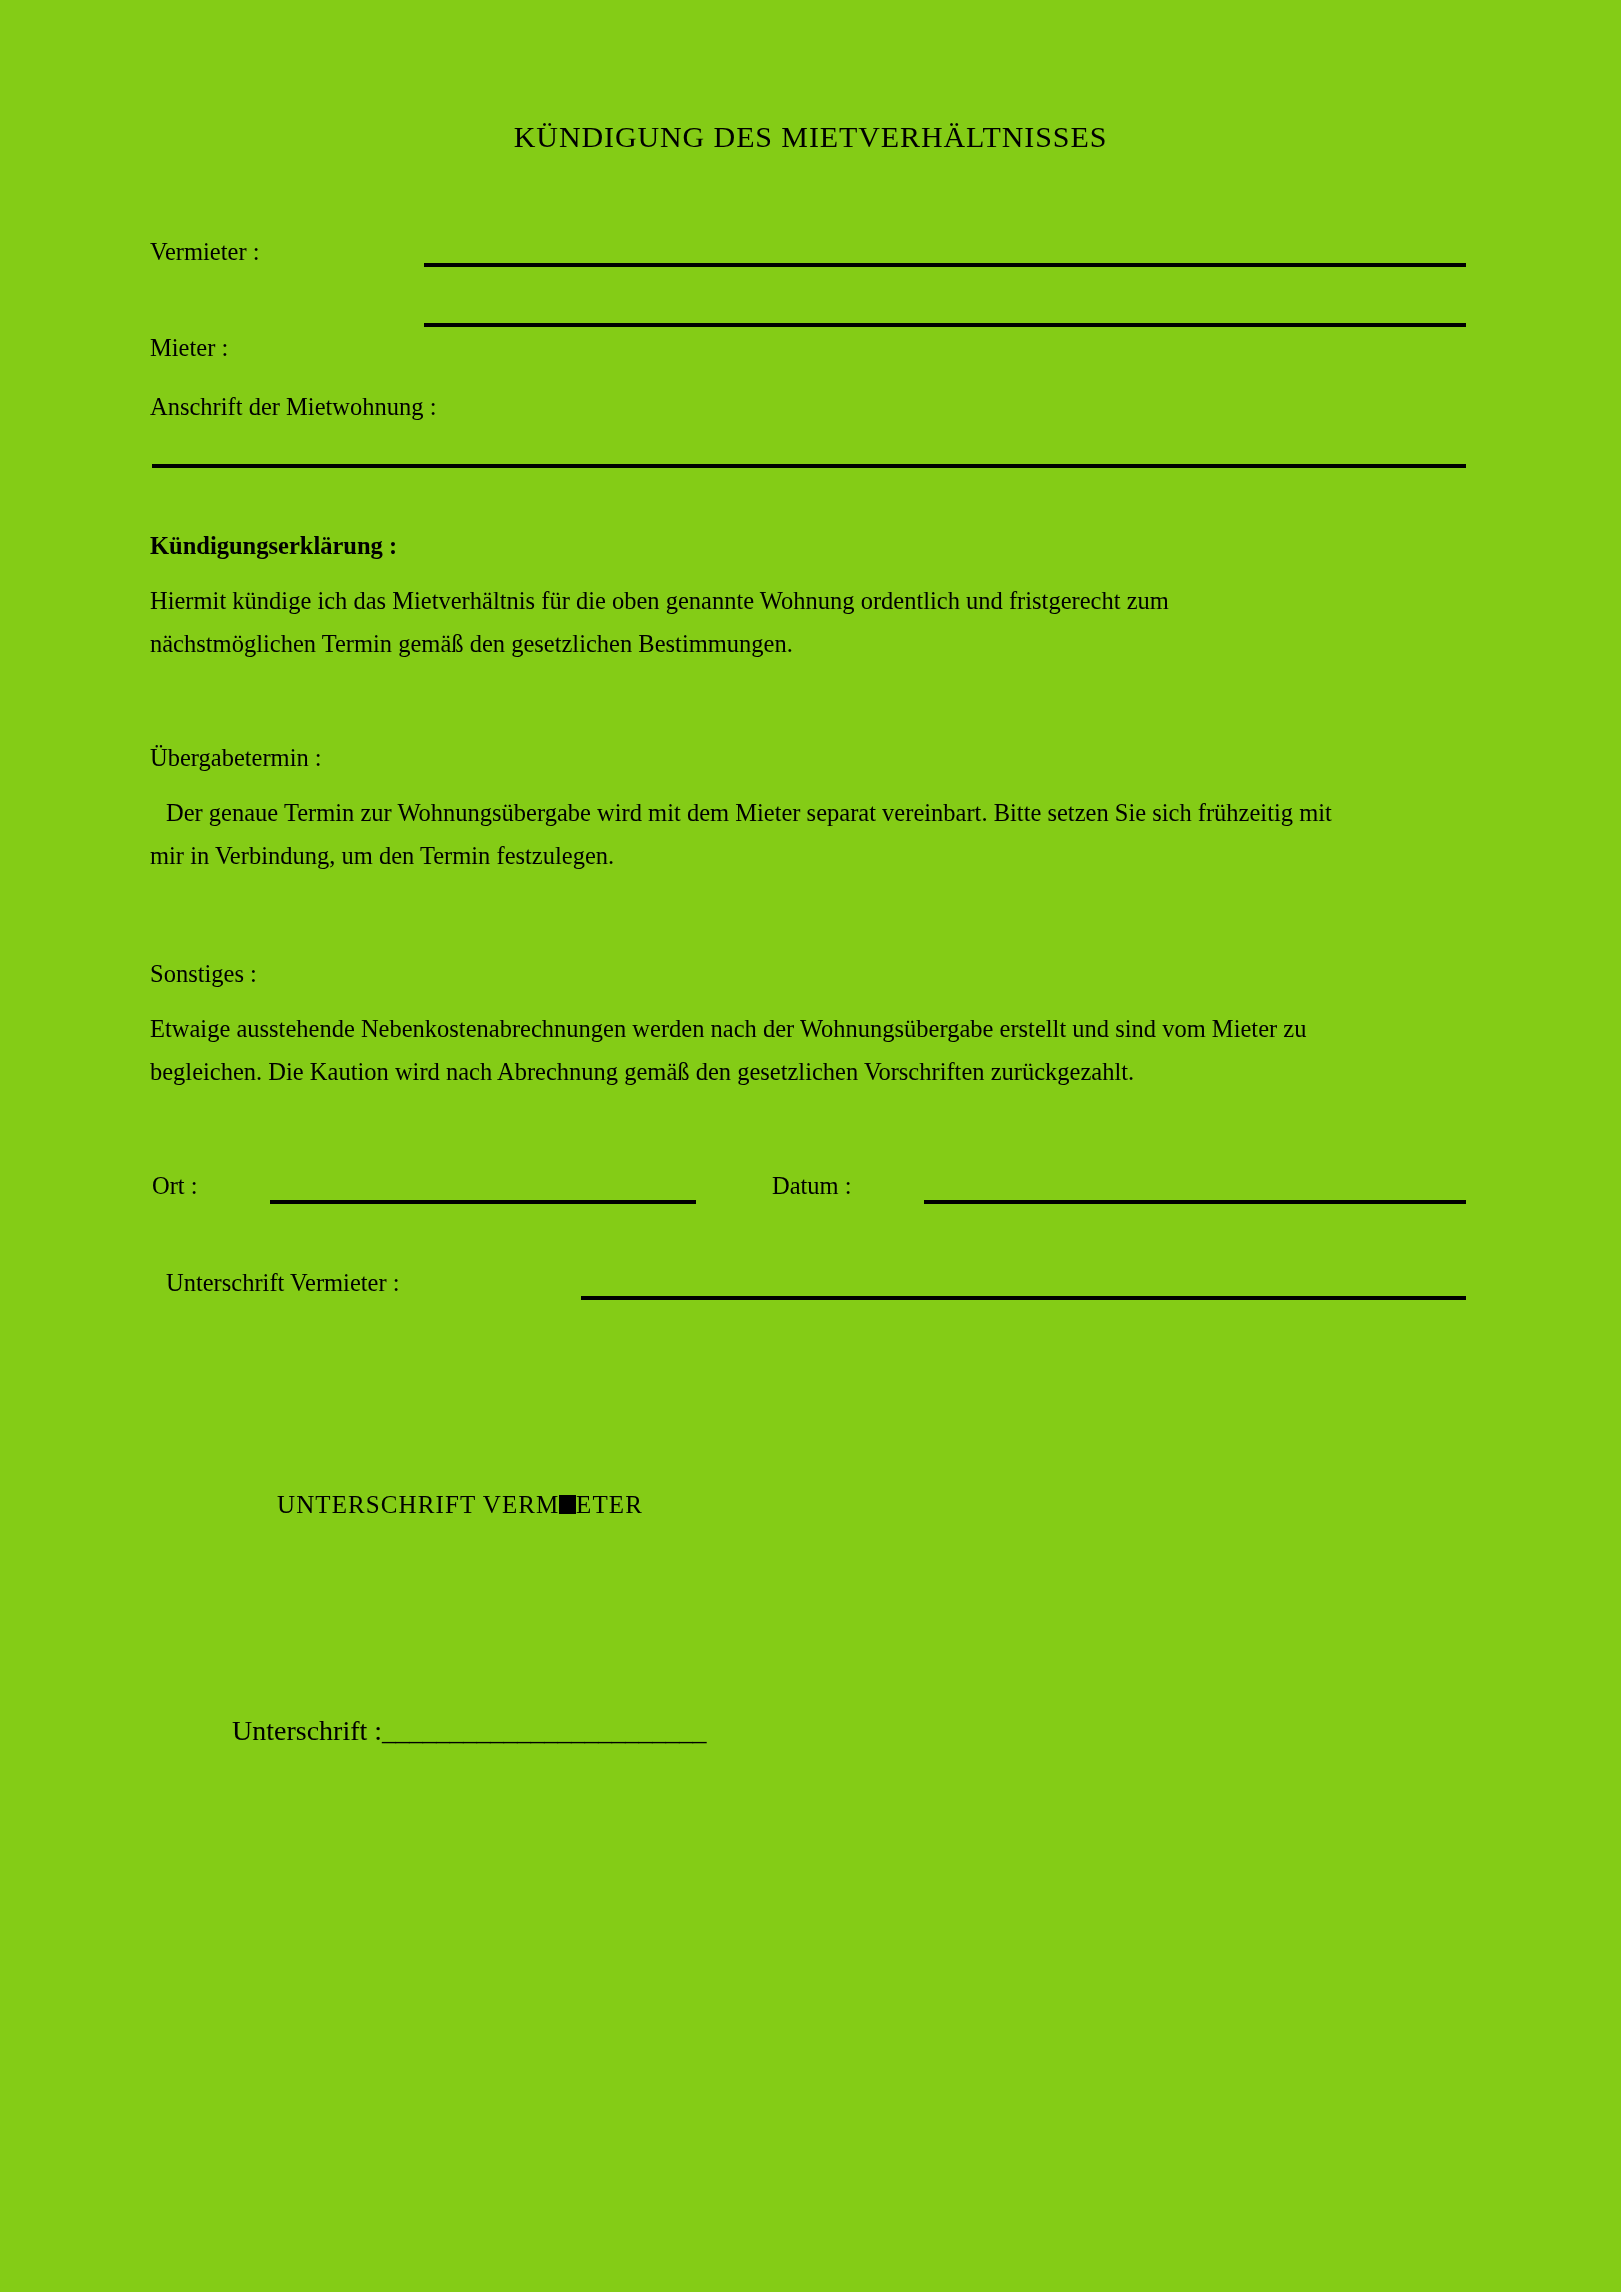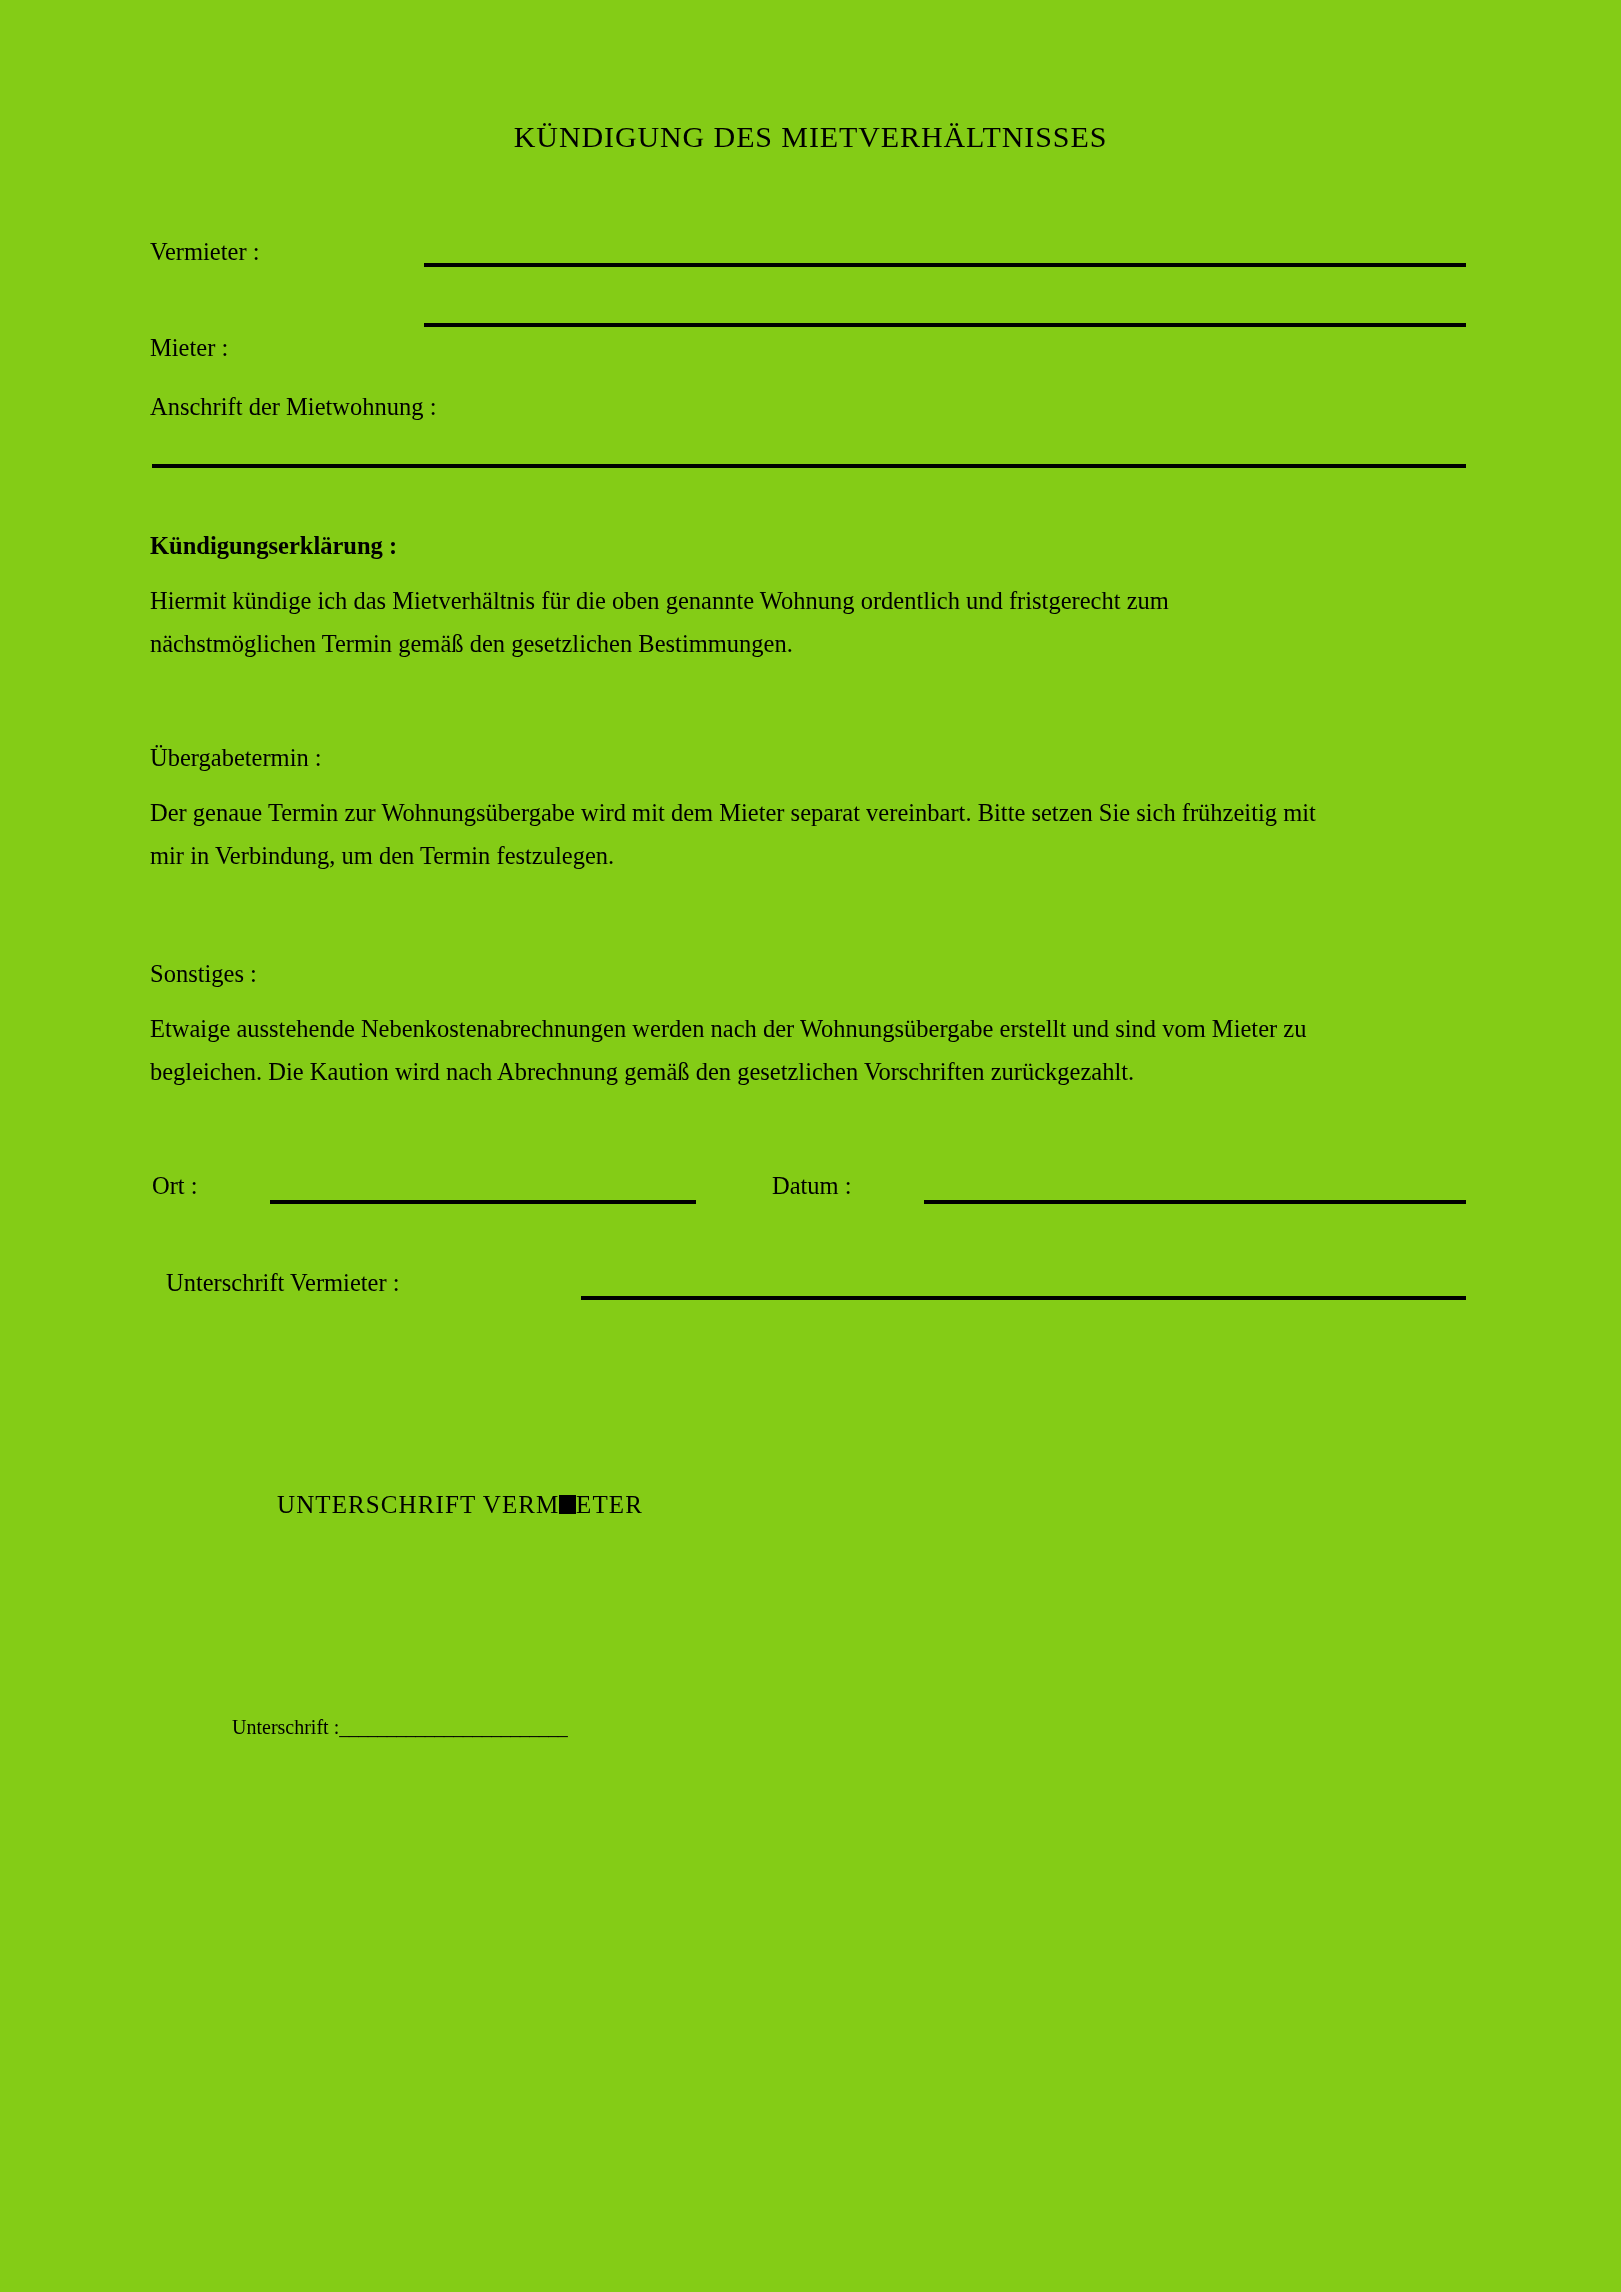--- a/index.html
+++ b/index.html
@@ -92,34 +92,34 @@
   <div class="rule" style="left:424px; top:323px; width:1042px;"></div>
 
   <div class="lbl" style="left:150px; top:395px;">Anschrift der Mietwohnung :</div>
   <div class="rule" style="left:152px; top:464px; width:1314px;"></div>
 
   <div class="lbl" style="left:150px; top:534px;font-weight:bold;">Kündigungserklärung :</div>
   <div class="para" style="left:150px; top:579px;">Hiermit kündige ich das Mietverhältnis für die oben genannte Wohnung ordentlich und fristgerecht zum</div>
   <div class="para" style="left:150px; top:622px;">nächstmöglichen Termin gemäß den gesetzlichen Bestimmungen.</div>
 
   <div class="lbl" style="left:150px; top:746px;">Übergabetermin :</div>
-  <div class="para" style="left:150px; top:791px;">Der genaue Termin zur Wohnungsübergabe wird mit dem Mieter separat vereinbart. Bitte setzen Sie sich frühzeitig mit</div>
+  <div class="para" style="left:166px; top:791px;">Der genaue Termin zur Wohnungsübergabe wird mit dem Mieter separat vereinbart. Bitte setzen Sie sich frühzeitig mit</div>
   <div class="para" style="left:150px; top:834px;">mir in Verbindung, um den Termin festzulegen.</div>
 
   <div class="lbl" style="left:150px; top:962px;">Sonstiges :</div>
   <div class="para" style="left:150px; top:1007px;">Etwaige ausstehende Nebenkostenabrechnungen werden nach der Wohnungsübergabe erstellt und sind vom Mieter zu</div>
   <div class="para" style="left:150px; top:1050px;">begleichen. Die Kaution wird nach Abrechnung gemäß den gesetzlichen Vorschriften zurückgezahlt.</div>
 
   <div class="lbl" style="left:152px; top:1174px;">Ort :</div>
   <div class="rule" style="left:270px; top:1200px; width:426px;"></div>
 
   <div class="lbl" style="left:772px; top:1174px;">Datum :</div>
   <div class="rule" style="left:924px; top:1200px; width:542px;"></div>
 
   <div class="lbl" style="left:166px; top:1271px;">Unterschrift Vermieter :</div>
   <div class="rule" style="left:581px; top:1296px; width:885px;"></div>
 
   <div class="caption" style="left:277px; top:1491px;"><span>UNTERSCHRIFT VERM</span><span class="tofu"></span><span>ETER</span></div>
 
-  <div class="lbl" style="left:232px; top:1717px; font-size:20px;"><span>Unterschrift :</span><span class="sig-underscores">________________________</span></div>
+  <div class="lbl" style="left:232px; top:1717px; font-size:28px;"><span>Unterschrift :</span><span class="sig-underscores">________________________</span></div>
 
 </div>
 
 
 </body></html>

